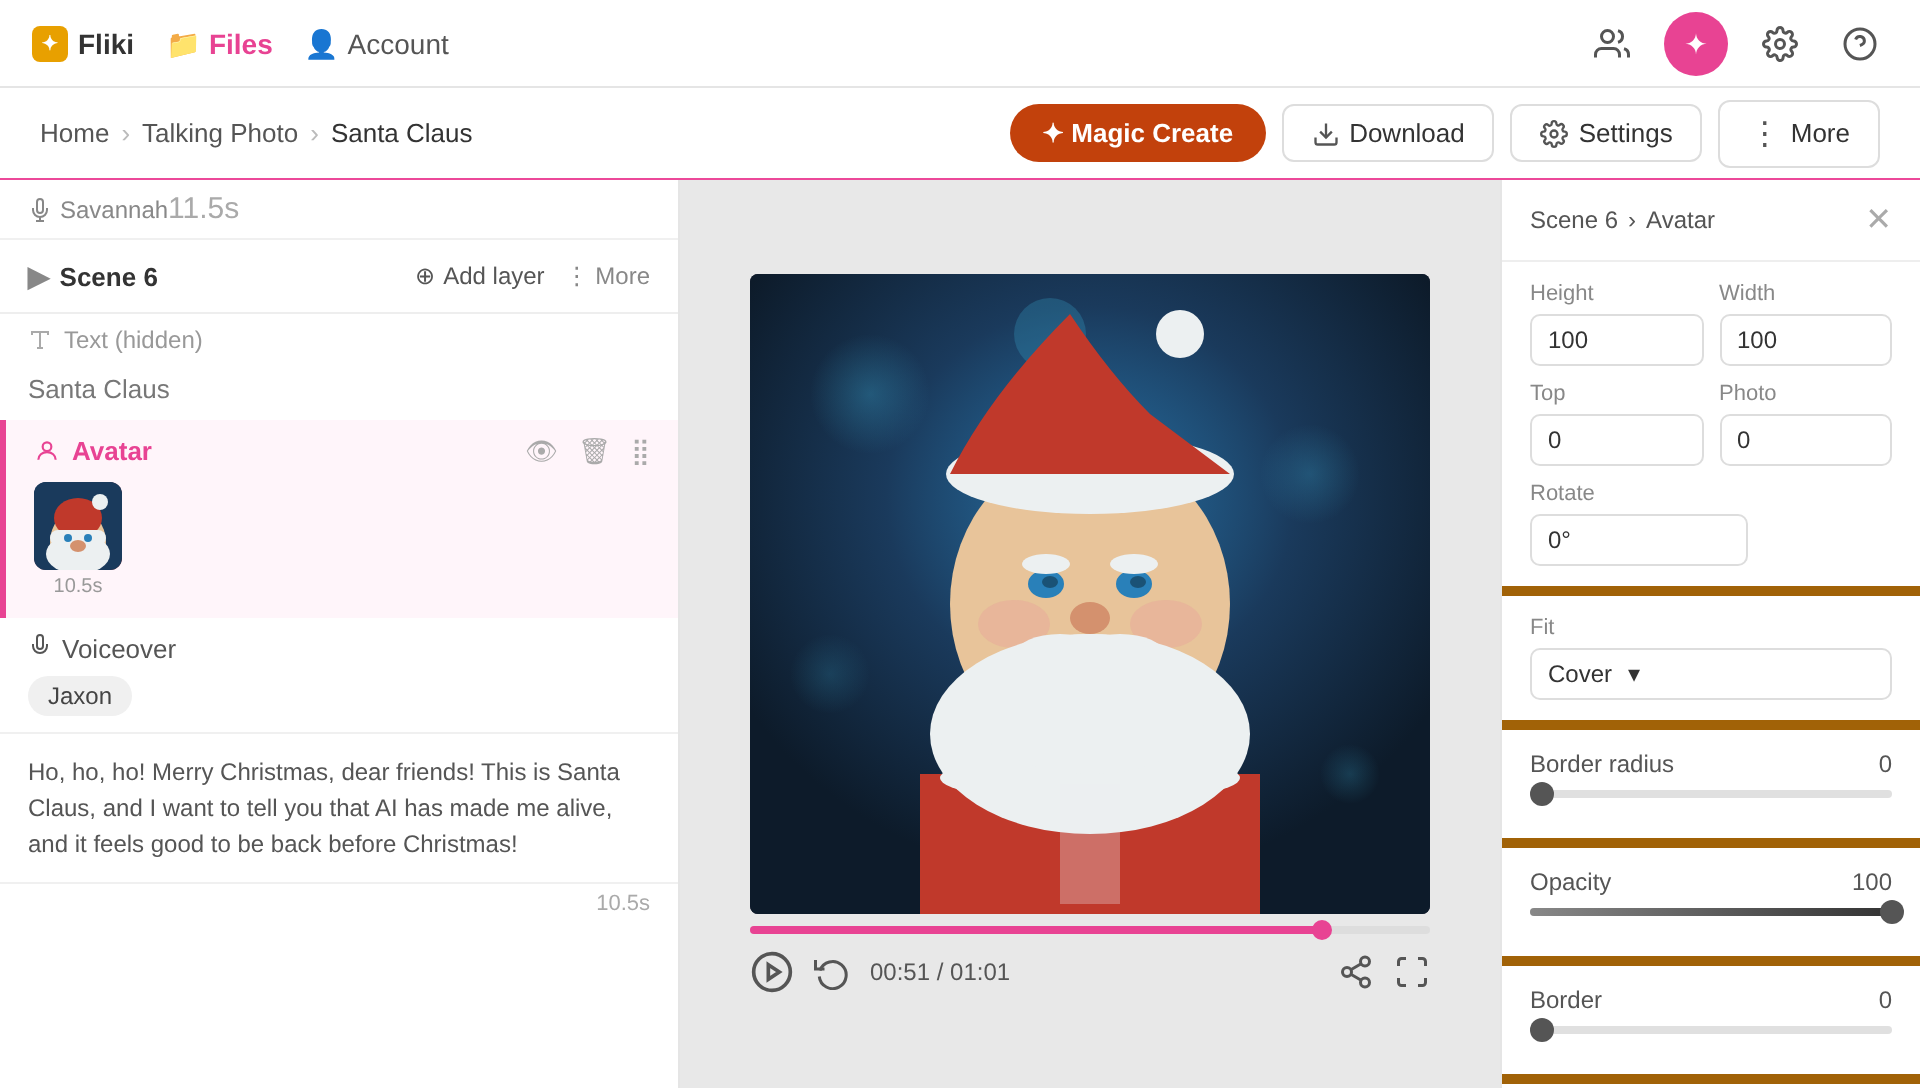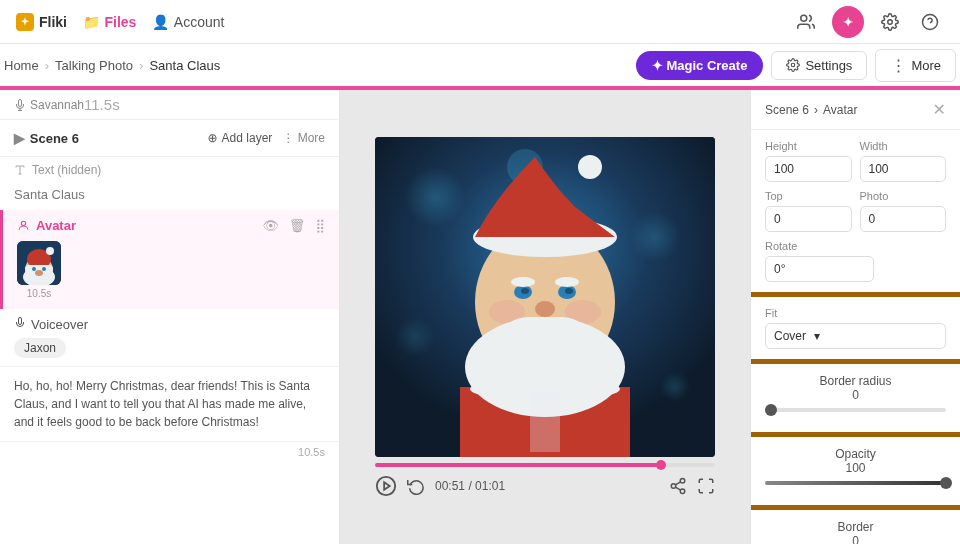--- a/index.html
+++ b/index.html
@@ -9,26 +9,26 @@
     .top-nav { display: flex; align-items: center; height: 44px; background: #fff; border-bottom: 1px solid #e5e5e5; padding: 0 16px; gap: 16px; }
     .nav-logo { display: flex; align-items: center; gap: 5px; font-weight: 600; font-size: 14px; color: #333; cursor: pointer; }
     .nav-logo-icon { width: 18px; height: 18px; background: #e8a000; border-radius: 4px; display: flex; align-items: center; justify-content: center; color: white; font-size: 10px; }
     .nav-files { display: flex; align-items: center; gap: 4px; color: #e84393; font-weight: 600; font-size: 14px; cursor: pointer; }
     .nav-account { display: flex; align-items: center; gap: 4px; color: #555; font-size: 14px; cursor: pointer; }
     .nav-right { margin-left: auto; display: flex; align-items: center; gap: 12px; }
     .nav-icon-btn { width: 28px; height: 28px; display: flex; align-items: center; justify-content: center; cursor: pointer; color: #555; font-size: 16px; }
     .nav-avatar-btn { width: 32px; height: 32px; background: #e84393; border-radius: 50%; display: flex; align-items: center; justify-content: center; color: white; font-size: 14px; cursor: pointer; }
 
     
-    .toolbar { display: flex; align-items: center; height: 46px; background: #fff; border-bottom: 4px solid #ec4899; padding: 0 4px; gap: 8px; }
+    .toolbar { display: flex; align-items: center; height: 46px; background: #fff; border-bottom: 1px solid #ec4899; padding: 0 20px; gap: 8px; }
     .breadcrumb { display: flex; align-items: center; gap: 6px; font-size: 13px; color: #555; }
     .breadcrumb-sep { color: #bbb; }
     .breadcrumb-current { color: #333; font-weight: 500; }
     .toolbar-right { margin-left: auto; display: flex; align-items: center; gap: 8px; }
-    .btn-magic { background: #6d28d9; color: white; border: none; border-radius: 20px; padding: 7px 16px; font-size: 13px; font-weight: 600; cursor: pointer; display: flex; align-items: center; gap: 5px; }
+    .btn-magic { background: #c2410c; color: white; border: none; border-radius: 20px; padding: 7px 16px; font-size: 13px; font-weight: 600; cursor: pointer; display: flex; align-items: center; gap: 5px; }
     .btn-secondary { background: #fff; color: #333; border: 1px solid #ddd; border-radius: 6px; padding: 6px 14px; font-size: 13px; cursor: pointer; display: flex; align-items: center; gap: 5px; }
 
     
     .main-layout { display: flex; height: calc(544px - 90px); }
 
     
     .left-panel { width: 340px; min-width: 340px; background: #fff; border-right: 1px solid #e5e5e5; overflow-y: auto; display: flex; flex-direction: column; }
     .scene-header { display: flex; align-items: center; padding: 10px 14px; border-bottom: 1px solid #eee; gap: 8px; }
     .scene-title { display: flex; align-items: center; gap: 5px; font-weight: 600; font-size: 13px; }
     .scene-icon { color: #888; font-size: 14px; }
@@ -61,21 +61,21 @@
     
     .right-panel { width: 210px; min-width: 210px; background: #fff; border-left: 1px solid #e5e5e5; overflow-y: auto; }
     .right-panel-header { display: flex; align-items: center; justify-content: space-between; padding: 10px 14px; border-bottom: 1px solid #eee; }
     .right-panel-breadcrumb { display: flex; align-items: center; gap: 5px; font-size: 12px; color: #555; }
     .right-panel-close { color: #aaa; cursor: pointer; font-size: 16px; }
     .prop-section { padding: 10px 14px; border-bottom: 5px solid #a16207; }
     .prop-row { display: flex; gap: 8px; margin-bottom: 8px; }
     .prop-field { flex: 1; }
     .prop-label { font-size: 11px; color: #888; margin-bottom: 4px; }
     .prop-input { width: 100%; border: 1px solid #ddd; border-radius: 5px; padding: 5px 8px; font-size: 12px; color: #333; background: #fff; }
-    .prop-slider-row { display: flex; align-items: center; justify-content: space-between; margin-bottom: 6px; flex-direction: column; }
+    .prop-slider-row { display: flex; align-items: center; justify-content: space-between; margin-bottom: 6px; }
     .prop-slider-label { font-size: 12px; color: #555; }
     .prop-slider-val { font-size: 12px; color: #555; }
     .slider-container { margin-bottom: 10px; }
     .slider-track { width: 100%; height: 4px; background: #e0e0e0; border-radius: 2px; position: relative; margin-top: 4px; }
     .slider-fill { height: 100%; border-radius: 2px; background: #888; }
     .slider-fill.full { background: linear-gradient(to right, #888, #333); width: 100%; }
     .slider-fill.zero { background: #888; width: 0%; }
     .slider-thumb { width: 12px; height: 12px; background: #555; border-radius: 50%; position: absolute; top: -4px; cursor: pointer; }
     .fit-select { display: flex; align-items: center; gap: 4px; border: 1px solid #ddd; border-radius: 5px; padding: 5px 8px; font-size: 12px; color: #333; cursor: pointer; background: #fff; }
     .generate-btn { margin: 12px 14px; width: calc(100% - 28px); background: #fff; border: 1px solid #ddd; border-radius: 6px; padding: 8px; font-size: 12px; color: #444; cursor: pointer; display: flex; align-items: center; justify-content: center; gap: 6px; }
@@ -134,20 +134,28 @@
 <div class="toolbar">
   <div class="breadcrumb">
     <span style="cursor:pointer;color:#555">Home</span>
     <span class="breadcrumb-sep">›</span>
     <span style="cursor:pointer;color:#555">Talking Photo</span>
     <span class="breadcrumb-sep">›</span>
     <span class="breadcrumb-current">Santa Claus</span>
   </div>
   <div class="toolbar-right">
     <button class="btn-magic">✦ Magic Create</button>
+    <button class="btn-secondary">
+      <svg width="14" height="14" viewBox="0 0 24 24" fill="none" stroke="#555" stroke-width="2">
+          <path d="M21 15v4a2 2 0 0 1-2 2H5a2 2 0 0 1-2-2v-4"></path>
+          <polyline points="7 10 12 15 17 10"></polyline>
+          <line x1="12" y1="15" x2="12" y2="3"></line>
+        </svg>
+      <span>Download</span>
+    </button>
     <button class="btn-secondary">
       <svg width="14" height="14" viewBox="0 0 24 24" fill="none" stroke="#555" stroke-width="2">
           <circle cx="12" cy="12" r="3"></circle>
           <path d="M19.4 15a1.65 1.65 0 0 0 .33 1.82l.06.06a2 2 0 0 1-2.83 2.83l-.06-.06a1.65 1.65 0 0 0-1.82-.33 1.65 1.65 0 0 0-1 1.51V21a2 2 0 0 1-4 0v-.09A1.65 1.65 0 0 0 9 19.4a1.65 1.65 0 0 0-1.82.33l-.06.06a2 2 0 0 1-2.83-2.83l.06-.06A1.65 1.65 0 0 0 4.68 15a1.65 1.65 0 0 0-1.51-1H3a2 2 0 0 1 0-4h.09A1.65 1.65 0 0 0 4.6 9a1.65 1.65 0 0 0-.33-1.82l-.06-.06a2 2 0 0 1 2.83-2.83l.06.06A1.65 1.65 0 0 0 9 4.68a1.65 1.65 0 0 0 1-1.51V3a2 2 0 0 1 4 0v.09a1.65 1.65 0 0 0 1 1.51 1.65 1.65 0 0 0 1.82-.33l.06-.06a2 2 0 0 1 2.83 2.83l-.06.06A1.65 1.65 0 0 0 19.4 9a1.65 1.65 0 0 0 1.51 1H21a2 2 0 0 1 0 4h-.09a1.65 1.65 0 0 0-1.51 1z"></path>
         </svg>
       <span>Settings</span>
     </button>
     <button class="btn-secondary">
       <span style="font-size:16px;color:#555">⋮</span>
       <span>More</span>

